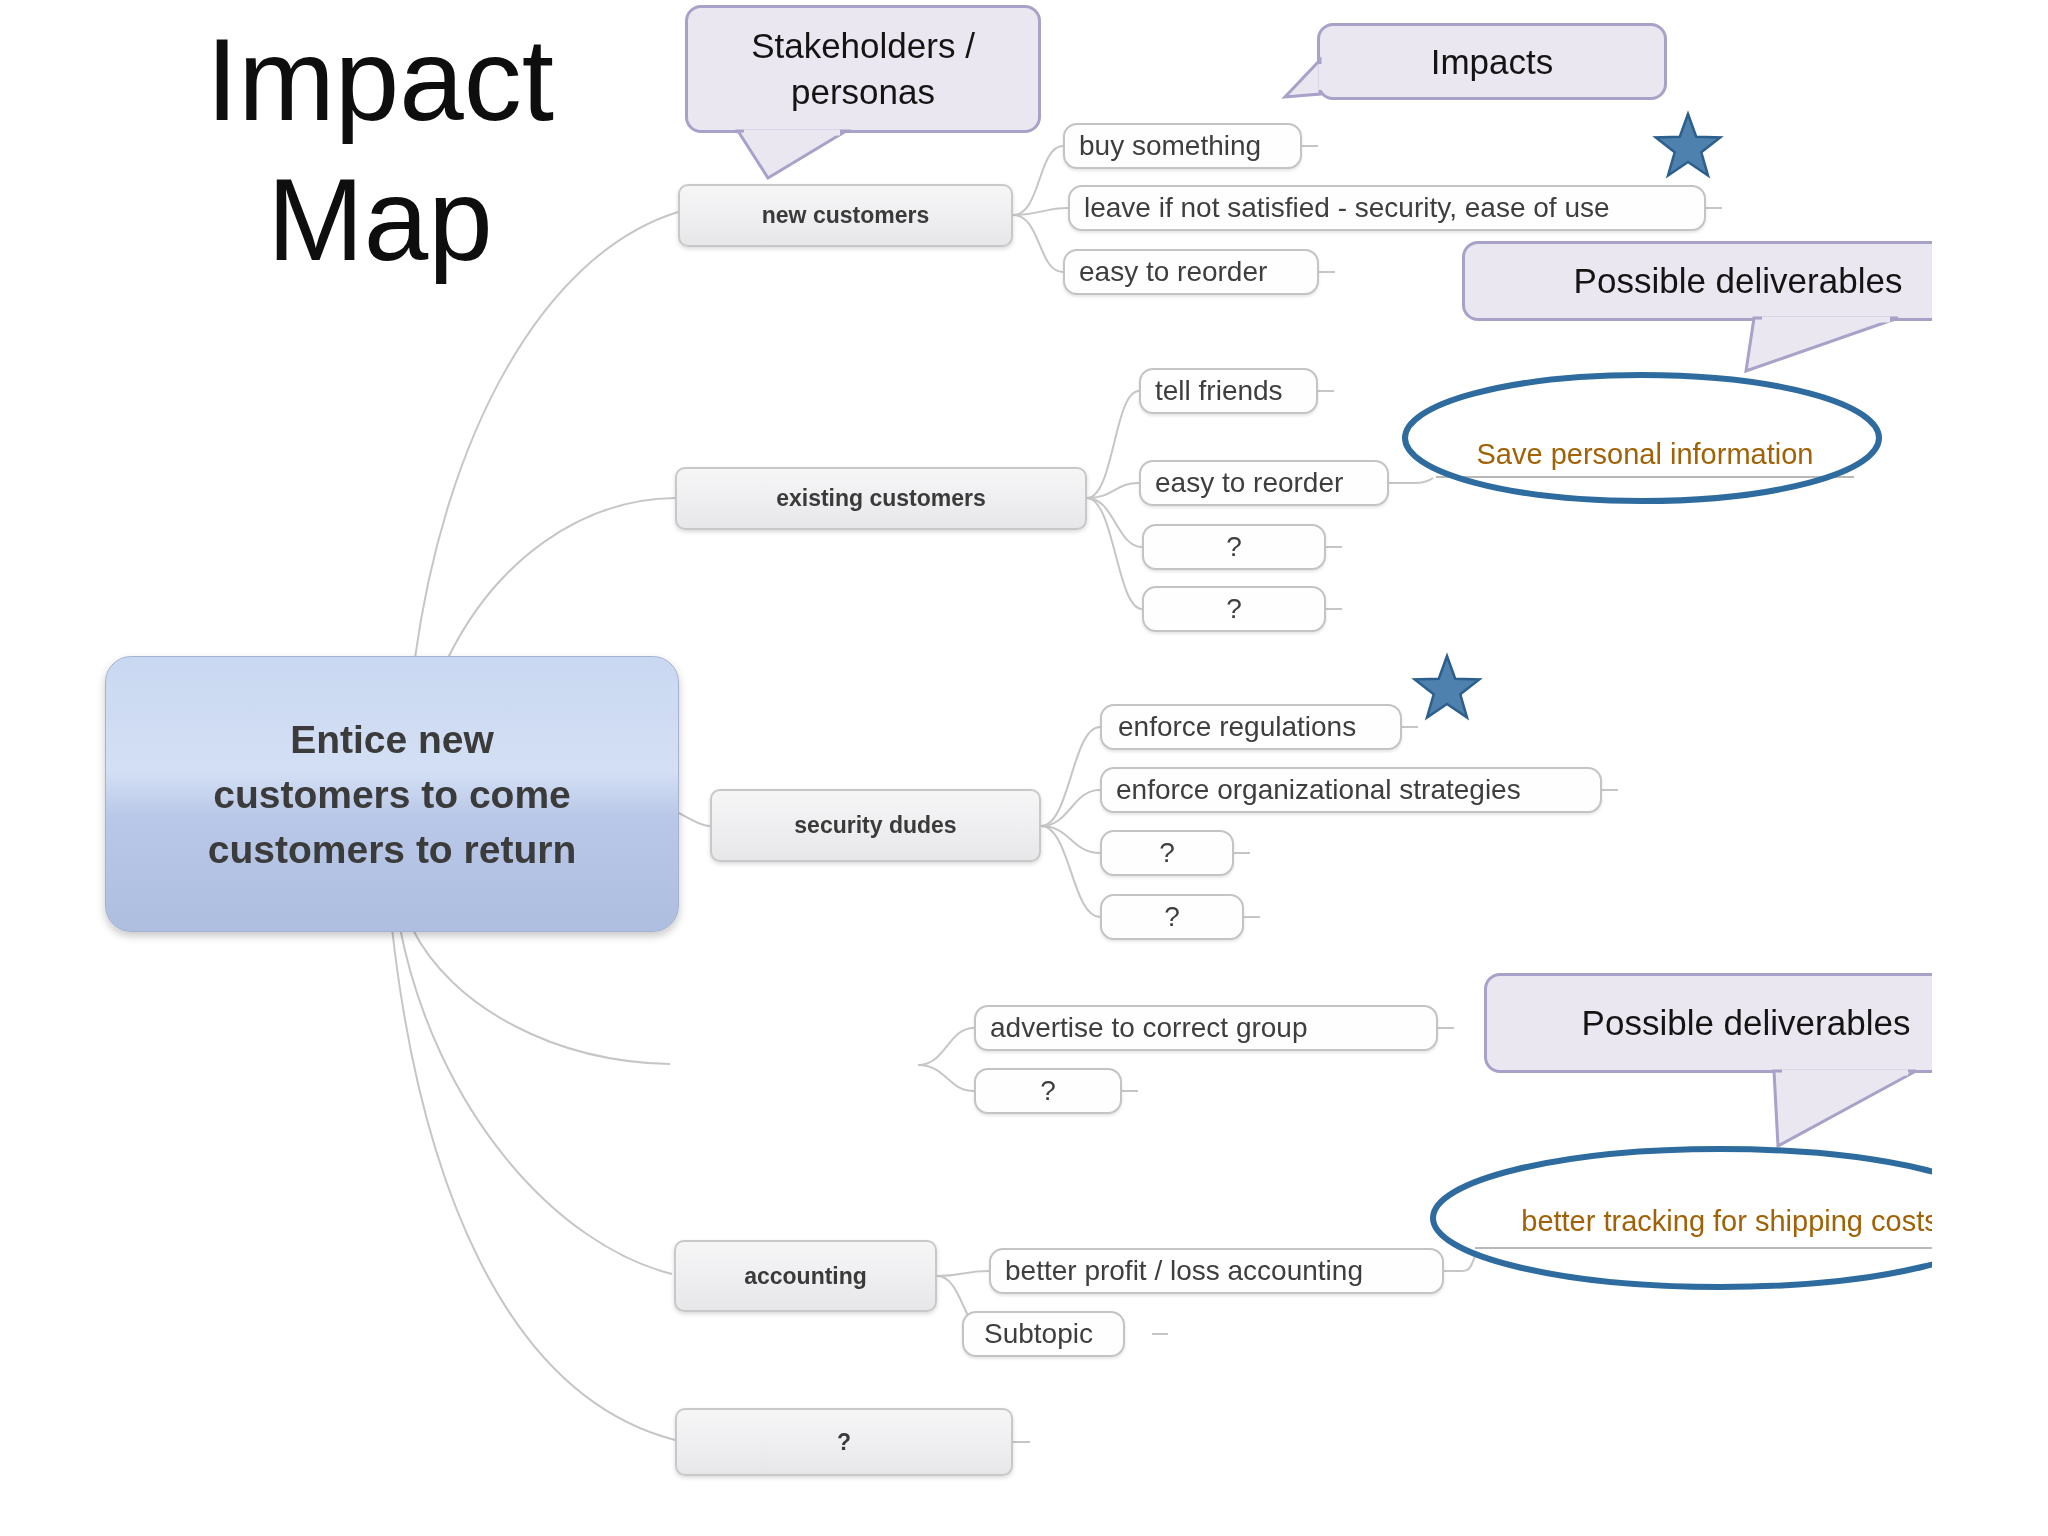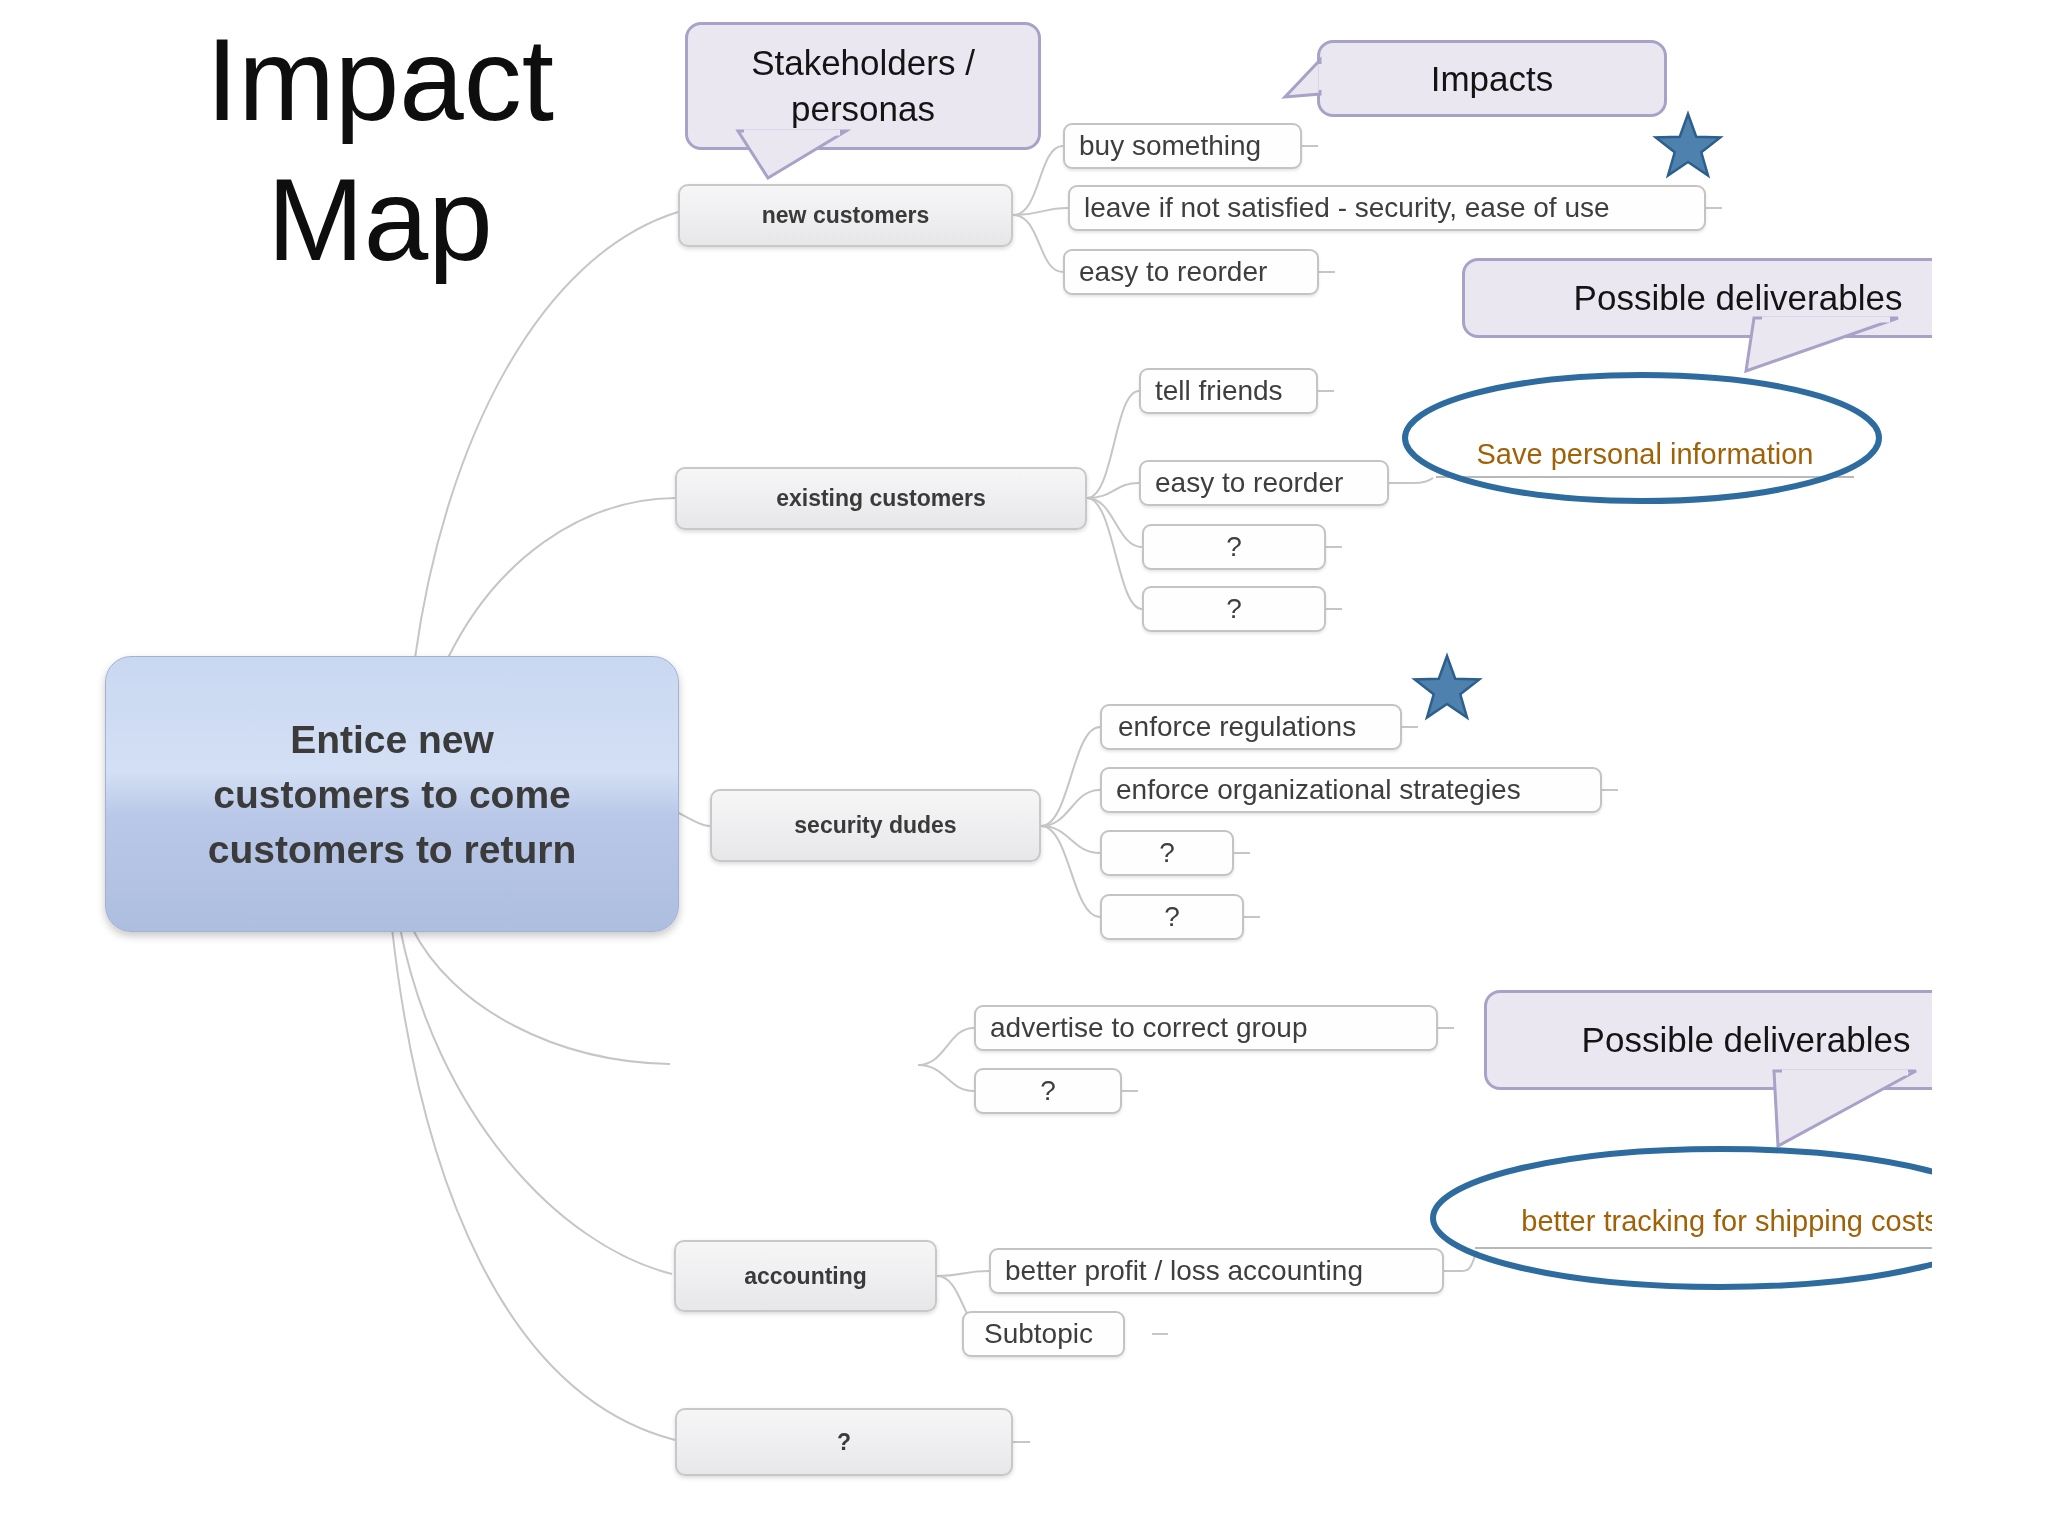--- a/index.html
+++ b/index.html
@@ -7,36 +7,36 @@
          font-family:"Liberation Sans",sans-serif;}
   svg.layer{position:absolute;left:0;top:0;width:2048px;height:1536px;pointer-events:none;}
   .under{z-index:0;}
   .over{z-index:2;}
 
   .title{position:absolute;left:110px;top:10px;width:540px;text-align:center;z-index:1;
          color:#0e0e0e;font-size:116px;line-height:140px;font-weight:normal;}
 
   .callout{position:absolute;z-index:1;background:#eae7f1;border:3px solid #a8a1c8;border-radius:16px;
            display:flex;align-items:center;justify-content:center;text-align:center;
-           color:#141414;font-size:35px;line-height:46px;padding:0 8px;box-sizing:border-box;margin-top:17px;}
+           color:#141414;font-size:35px;line-height:46px;padding:0 8px;box-sizing:border-box;}
 
   .goal{position:absolute;left:105px;top:656px;width:572px;height:274px;z-index:1;
         border-radius:26px;border:1px solid #a3b2d2;
         background:linear-gradient(180deg,#c9d8f1 0%,#d3dff4 42%,#b9c8e8 58%,#aebede 100%);
         box-shadow:0 4px 8px rgba(0,0,0,0.22);
         display:flex;flex-direction:column;align-items:center;justify-content:center;
         color:#3b3b3b;font-size:39px;line-height:55px;font-weight:bold;text-align:center;}
 
   .branch{position:absolute;z-index:1;display:flex;align-items:center;justify-content:center;
           background:linear-gradient(180deg,#f7f6f7 0%,#efeef0 50%,#e7e6e8 100%);
           border:2px solid #c9c8c9;border-radius:10px;box-shadow:0 2px 4px rgba(0,0,0,0.15);
           color:#3a3a3a;font-size:23px;font-weight:bold;box-sizing:border-box;}
 
   .child{position:absolute;z-index:1;display:flex;align-items:center;
-         background:#fefefe;border:2px solid #c5c4c5;border-radius:9px;
+         background:#fefefe;border:2px solid #c5c4c5;border-radius:14px;
          box-shadow:0 2px 3px rgba(0,0,0,0.10);
          color:#3e3e3e;font-size:28px;padding:0 0 0 14px;box-sizing:border-box;}
   .child.center{justify-content:center;padding:0;}
 
   .ellipse-label{position:absolute;z-index:1;text-align:center;color:#a16207;font-size:29px;line-height:34px;}
 </style>
 </head>
 <body>
 
 <div class="stage">

